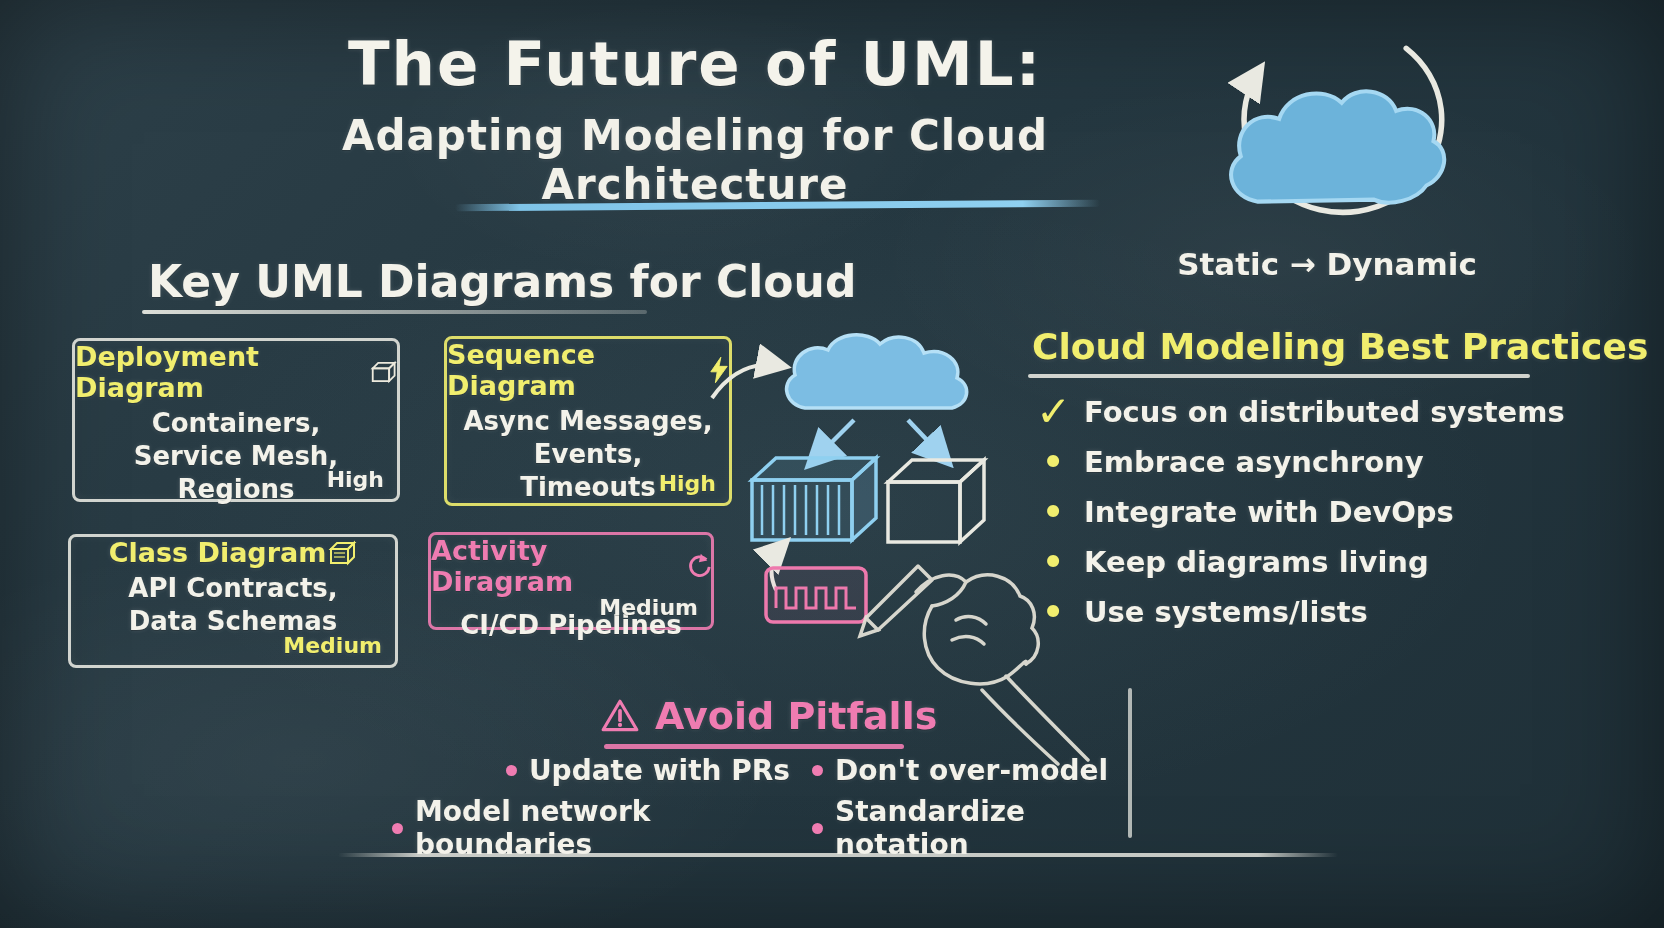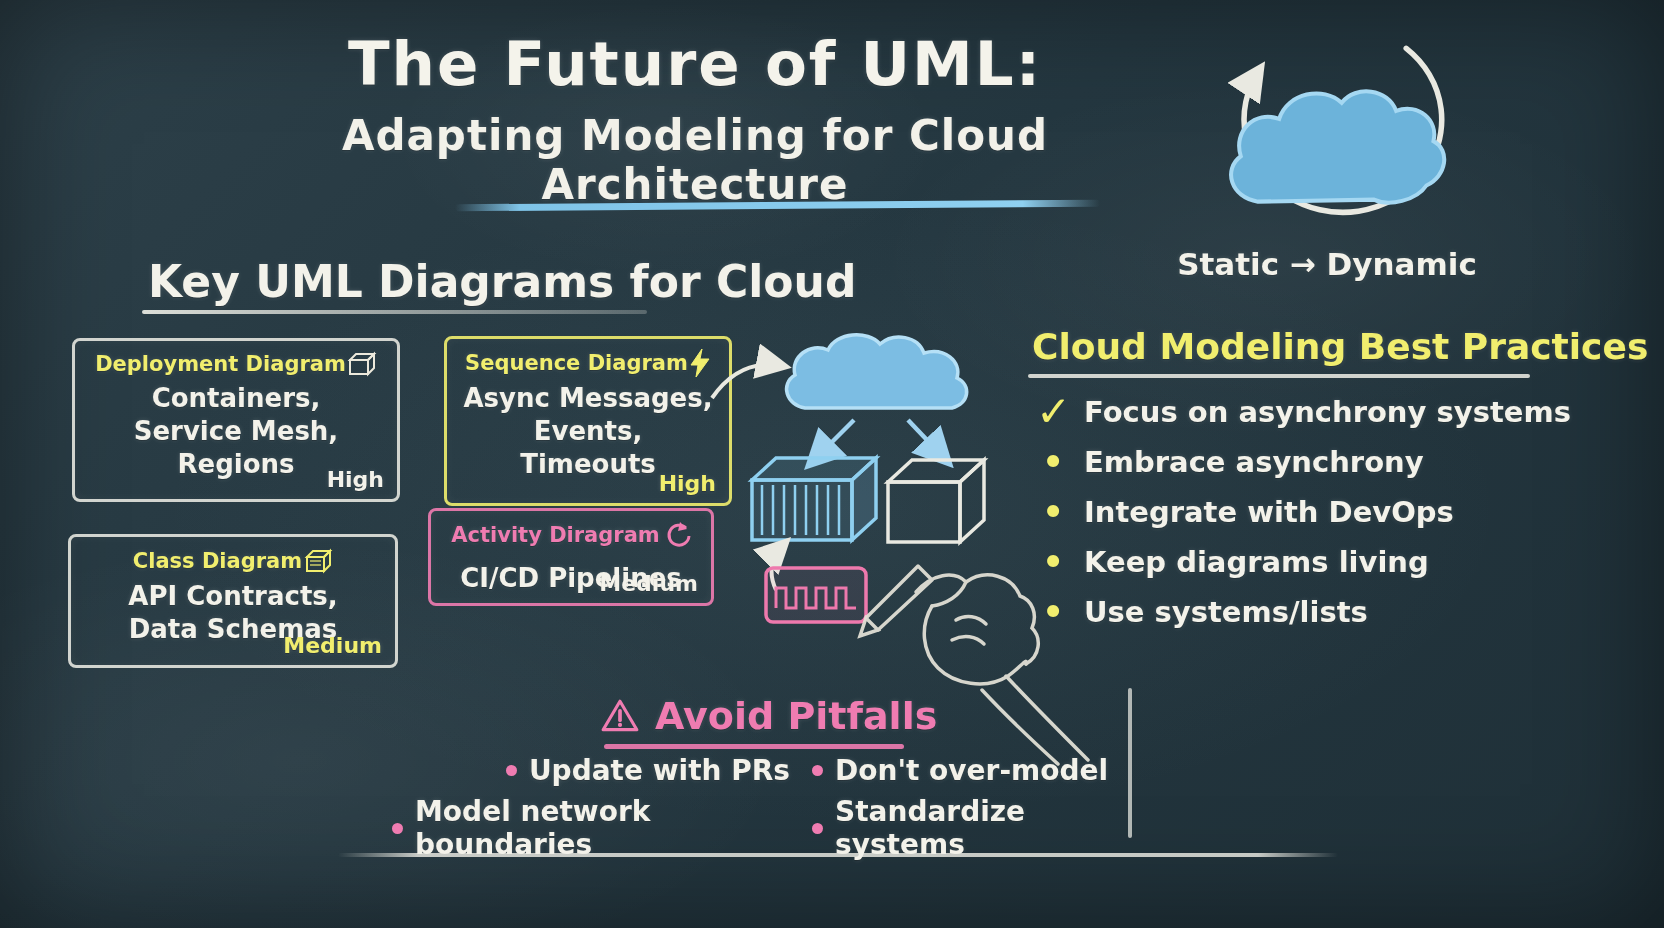--- a/index.html
+++ b/index.html
@@ -33,22 +33,22 @@
   
   .key-heading { position:absolute; left:148px; top:256px; font-size:44px; color:#f3f2ea; }
   .key-underline { position:absolute; left:142px; top:310px; width:505px; height:4px; border-radius:3px;
     background:linear-gradient(90deg, rgba(240,240,232,0.9), rgba(240,240,232,0.25)); }
 
   
   .card { position:absolute; border-radius:8px; box-shadow: inset 0 0 10px rgba(255,255,255,0.05); }
   .card1 { left:72px;  top:338px; width:328px; height:164px; border:3px solid rgba(240,240,232,0.85); }
   .card2 { left:444px; top:336px; width:288px; height:170px; border:3px solid rgba(241,238,110,0.9); }
   .card3 { left:68px;  top:534px; width:330px; height:134px; border:3px solid rgba(240,240,232,0.85); }
-  .card4 { left:428px; top:508px; width:286px; height:98px; border:3px solid rgba(239,124,177,0.9); }
-  .card-title { display:flex; align-items:center; justify-content:center; gap:1px; font-size:21px; margin-top:9px; }
+  .card4 { left:428px; top:532px; width:286px; height:98px; border:3px solid rgba(239,124,177,0.9); }
+  .card-title { display:flex; align-items:center; justify-content:center; gap:1px; font-size:27px; }
   .t-yellow { color:#f1ee6e; } .t-pink { color:#ef7cb1; }
   .card-body { text-align:center; font-size:26px; line-height:1.27; margin-top:4px; color:#f3f2ea; }
   .card-priority { position:absolute; right:13px; bottom:7px; font-size:22px; }
   .p-white { color:#f3f2ea; } .p-yellow { color:#f1ee6e; }
 
   
   .center-art { position:absolute; left:688px; top:316px; width:424px; height:458px; }
 
   
   .bp-heading { position:absolute; left:1032px; top:326px; font-size:36px; color:#f1ee6e; }
@@ -211,21 +211,21 @@
       <path d="M100,76 C110,70 122,72 130,80 M96,96 C108,90 120,92 128,100"></path>
       <path d="M150,132 C178,162 206,190 232,216 M126,146 C154,176 180,200 202,220"></path>
     </g>
   </svg>
 
   <div class="bp-heading chalk">Cloud Modeling Best Practices</div>
   <div class="bp-underline"></div>
   <div class="bp-list">
     <div class="bp-item">
       <span class="bp-marker check">✓</span>
-      <span class="chalk">Focus on asynchrony systems</span>
+      <span class="chalk">Focus on distributed systems</span>
     </div>
     <div class="bp-item">
       <span class="bp-marker dot">•</span>
       <span class="chalk">Embrace asynchrony</span>
     </div>
     <div class="bp-item">
       <span class="bp-marker dot">•</span>
       <span class="chalk">Integrate with DevOps</span>
     </div>
     <div class="bp-item">
@@ -255,20 +255,20 @@
     <div class="pit-item">
       <span class="pit-dot"></span>
       <span class="chalk">Don't over-model</span>
     </div>
     <div class="pit-item">
       <span class="pit-dot"></span>
       <span class="chalk">Model network boundaries</span>
     </div>
     <div class="pit-item">
       <span class="pit-dot"></span>
-      <span class="chalk">Standardize systems</span>
+      <span class="chalk">Standardize notation</span>
     </div>
   </div>
 
   <div class="bottom-line"></div>
   <div class="right-divider"></div>
 
 </div>
 
 </body></html>

